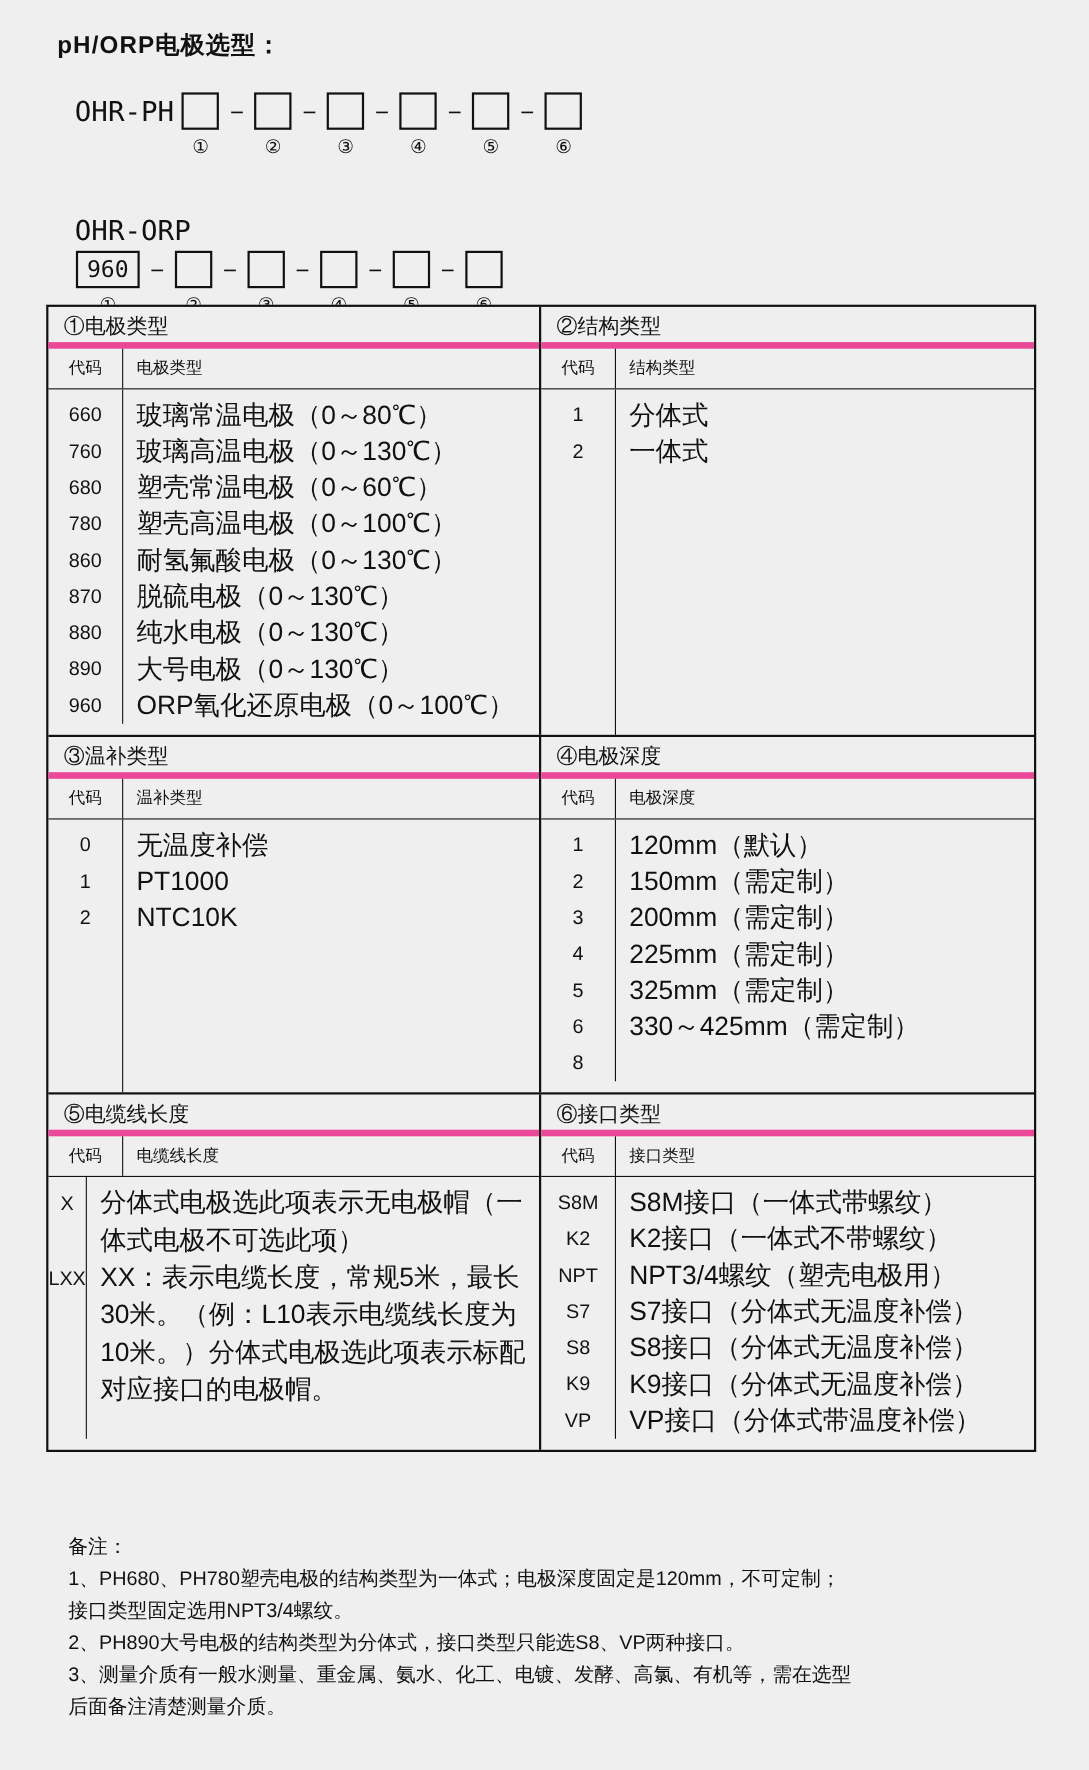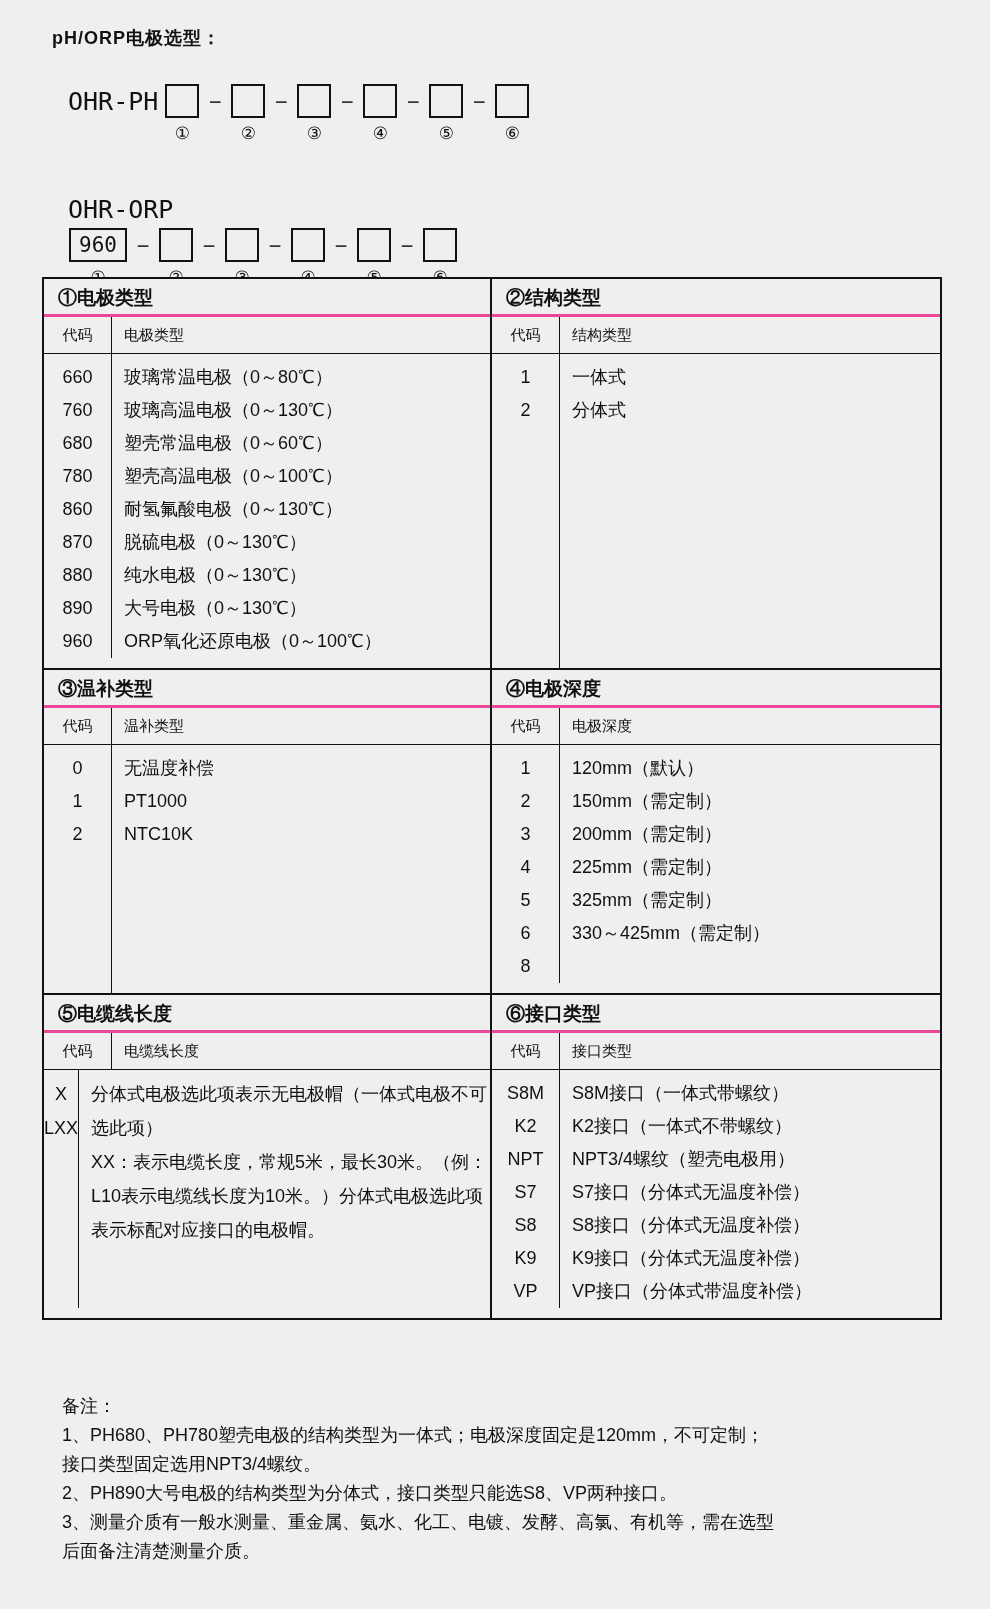--- a/index.html
+++ b/index.html
@@ -22,21 +22,21 @@
     background: #efefef;
     box-sizing: border-box;
     padding: 0;
   }
 
   
   .title {
     position: absolute;
     left: 52px;
     top: 26px;
-    font-size: 18px;
+    font-size: 22px;
     font-weight: bold;
     letter-spacing: 1px;
   }
 
   
   .code-row {
     position: absolute;
     left: 68px;
     display: flex;
     align-items: flex-start;
@@ -114,23 +114,23 @@
     box-sizing: border-box;
     width: 50%;
     display: flex;
     flex-direction: column;
   }
   .col.left {
     border-right: 2px solid #111;
   }
   .sec-header {
     font-size: 19px;
-    font-weight: bold;
+    font-weight: normal;
     padding: 8px 10px 8px 14px;
-    border-bottom: 3px solid #ec4899;
+    border-bottom: 6px solid #ec4899;
     box-sizing: border-box;
     height: 38px;
     line-height: 22px;
   }
   .sub-header {
     display: flex;
     border-bottom: 1px solid #111;
     box-sizing: border-box;
     height: 37px;
     align-items: center;
@@ -165,21 +165,21 @@
     padding-top: 7px;
   }
   .code-item {
     text-align: center;
     font-size: 18px;
     line-height: 33px;
     height: 33px;
     white-space: nowrap;
   }
   .desc-item {
-    font-size: 18px;
+    font-size: 24px;
     line-height: 33px;
     height: 33px;
     white-space: nowrap;
   }
   
   .rows.tall .code-item,
   .rows.tall .desc-item {
     line-height: 34px;
     height: auto;
     white-space: normal;
@@ -313,22 +313,22 @@
         <div class="sub-header">
           <div class="c1">代码</div>
           <div class="c2">结构类型</div>
         </div>
         <div class="rows">
           <div class="codes">
             <div class="code-item">1</div>
             <div class="code-item">2</div>
           </div>
           <div class="descs">
+            <div class="desc-item">分体式</div>
             <div class="desc-item">一体式</div>
-            <div class="desc-item">分体式</div>
           </div>
         </div>
       </div>
     </div>
 
     <div class="band">
       <div class="col left">
         <div class="sec-header">③温补类型</div>
         <div class="sub-header">
           <div class="c1">代码</div>
@@ -378,21 +378,21 @@
     <div class="band">
       <div class="col left">
         <div class="sec-header">⑤电缆线长度</div>
         <div class="sub-header">
           <div class="c1">代码</div>
           <div class="c2">电缆线长度</div>
         </div>
         <div class="rows tall pad-bottom">
           <div class="codes">
             <div class="code-item">X</div>
-            <div class="code-item" style="">LXX</div>
+            <div class="code-item" style="margin-top:34px;">LXX</div>
           </div>
           <div class="descs">
             <div class="desc-item">分体式电极选此项表示无电极帽（一体式电极不可选此项）</div>
             <div class="desc-item">XX：表示电缆长度，常规5米，最长30米。（例：L10表示电缆线长度为10米。）分体式电极选此项表示标配对应接口的电极帽。</div>
           </div>
         </div>
       </div>
       <div class="col">
         <div class="sec-header">⑥接口类型</div>
         <div class="sub-header">

